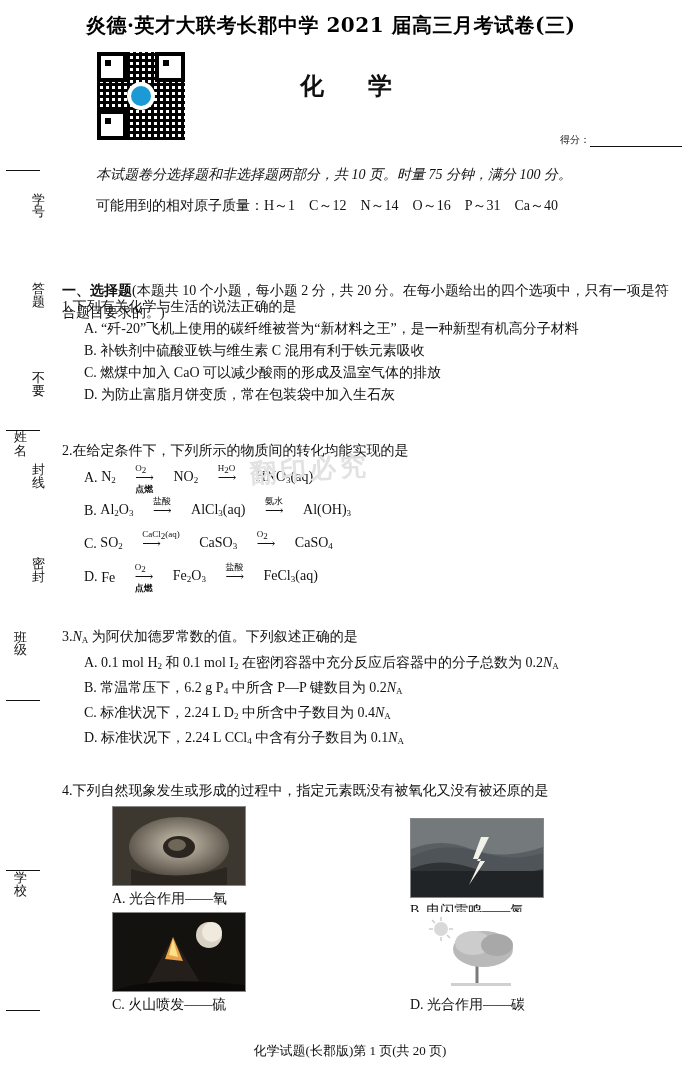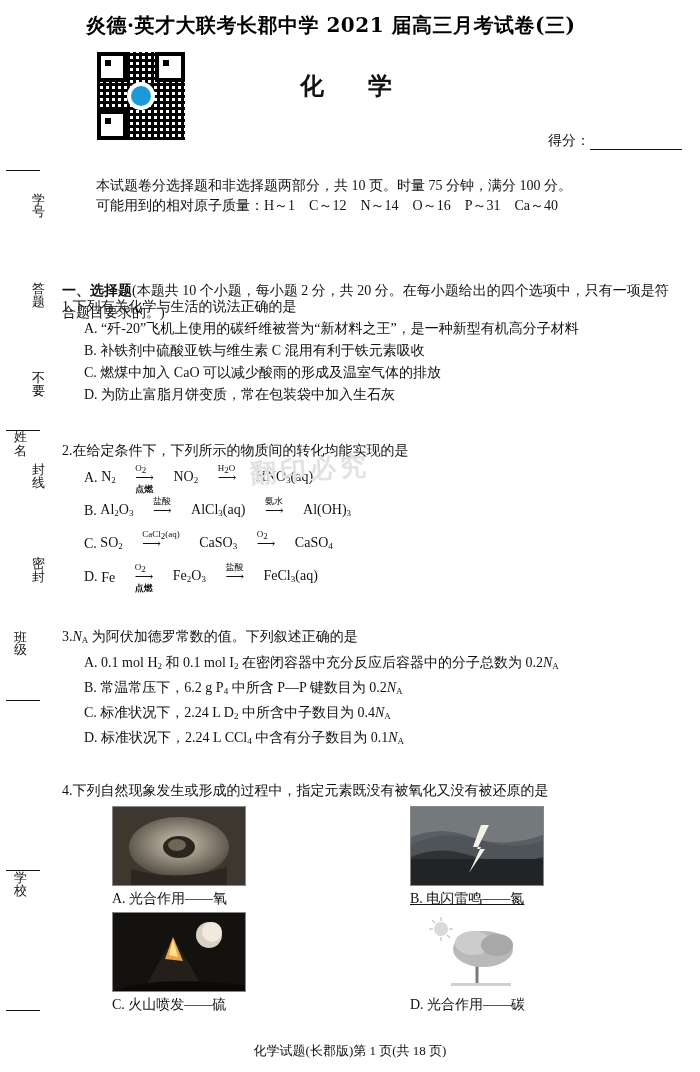--- a/index.html
+++ b/index.html
@@ -102,38 +102,38 @@
   .qr-corner i {
     display: block;
     width: 6px; height: 6px;
     background: #000;
     margin: 4px;
   }
   .score-line {
     position: absolute;
     right: 18px;
     top: 132px;
-    font-size: 14px;
+    font-size: 10px;
     margin-left: 20px;
   }
   .score-blank {
     display: inline-block;
     width: 92px;
     border-bottom: 1px solid #111;
     height: 14px;
     vertical-align: bottom;
   }
 
   .info-line {
     position: absolute;
     left: 96px;
     font-size: 14px;
     line-height: 20px;
   }
-  .info1 { top: 176px; }
+  .info1 { top: 165px; font-style: italic; }
   .info2 { top: 196px; }
 
   
   .sec-title {
     position: absolute;
     left: 62px;
     top: 232px;
     width: 612px;
     font-size: 14px;
     line-height: 22px;
@@ -345,21 +345,21 @@
         </defs>
         <rect width="132" height="78" fill="#3d382f"></rect>
         <ellipse cx="66" cy="40" rx="50" ry="30" fill="url(#g1)"></ellipse>
         <ellipse cx="66" cy="40" rx="16" ry="11" fill="#2a251f"></ellipse>
         <ellipse cx="64" cy="38" rx="9" ry="6" fill="#6e6657"></ellipse>
         <path d="M18 62 Q66 76 114 60 L114 78 L18 78 Z" fill="#2b261f"></path>
       </svg>
       <div class="cap">A. 光合作用——氧</div>
     </div>
 
-    <div style="position:absolute;left:348px;top:0;text-decoration:underline;">
+    <div style="position:absolute;left:348px;top:12px;text-decoration:underline;">
       <svg class="photo" viewBox="0 0 132 78">
         <rect width="132" height="78" fill="#2f3336"></rect>
         <path d="M0 0 H132 V34 Q100 44 66 32 Q30 22 0 38 Z" fill="#74797c"></path>
         <path d="M0 30 Q30 18 60 30 Q92 42 132 28 V50 Q90 60 58 48 Q26 38 0 50 Z" fill="#545a5e" opacity="0.85"></path>
         <rect y="52" width="132" height="26" fill="#202426"></rect>
         <path d="M70 18 L62 40 L70 40 L58 66 L74 42 L66 42 L78 18 Z" fill="#f2f2e8"></path>
       </svg>
       <div class="cap">B. 电闪雷鸣——氮</div>
     </div>
   </div>
@@ -393,14 +393,14 @@
         <path d="M66 70 L66 44 L58 36 M66 52 L76 42" stroke="#7a7a7a" stroke-width="3" fill="none"></path>
         <ellipse cx="72" cy="36" rx="30" ry="18" fill="#b9b9b9"></ellipse>
         <ellipse cx="62" cy="30" rx="18" ry="12" fill="#cccccc"></ellipse>
         <ellipse cx="86" cy="32" rx="16" ry="11" fill="#a8a8a8"></ellipse>
         <rect x="40" y="70" width="60" height="3" fill="#d0d0d0"></rect>
       </svg>
       <div class="cap">D. 光合作用——碳</div>
     </div>
   </div>
 
-  <div class="footer">化学试题(长郡版)第 1 页(共 18 页)</div>
+  <div class="footer">化学试题(长郡版)第 1 页(共 20 页)</div>
 </div>
 
 </body></html>

